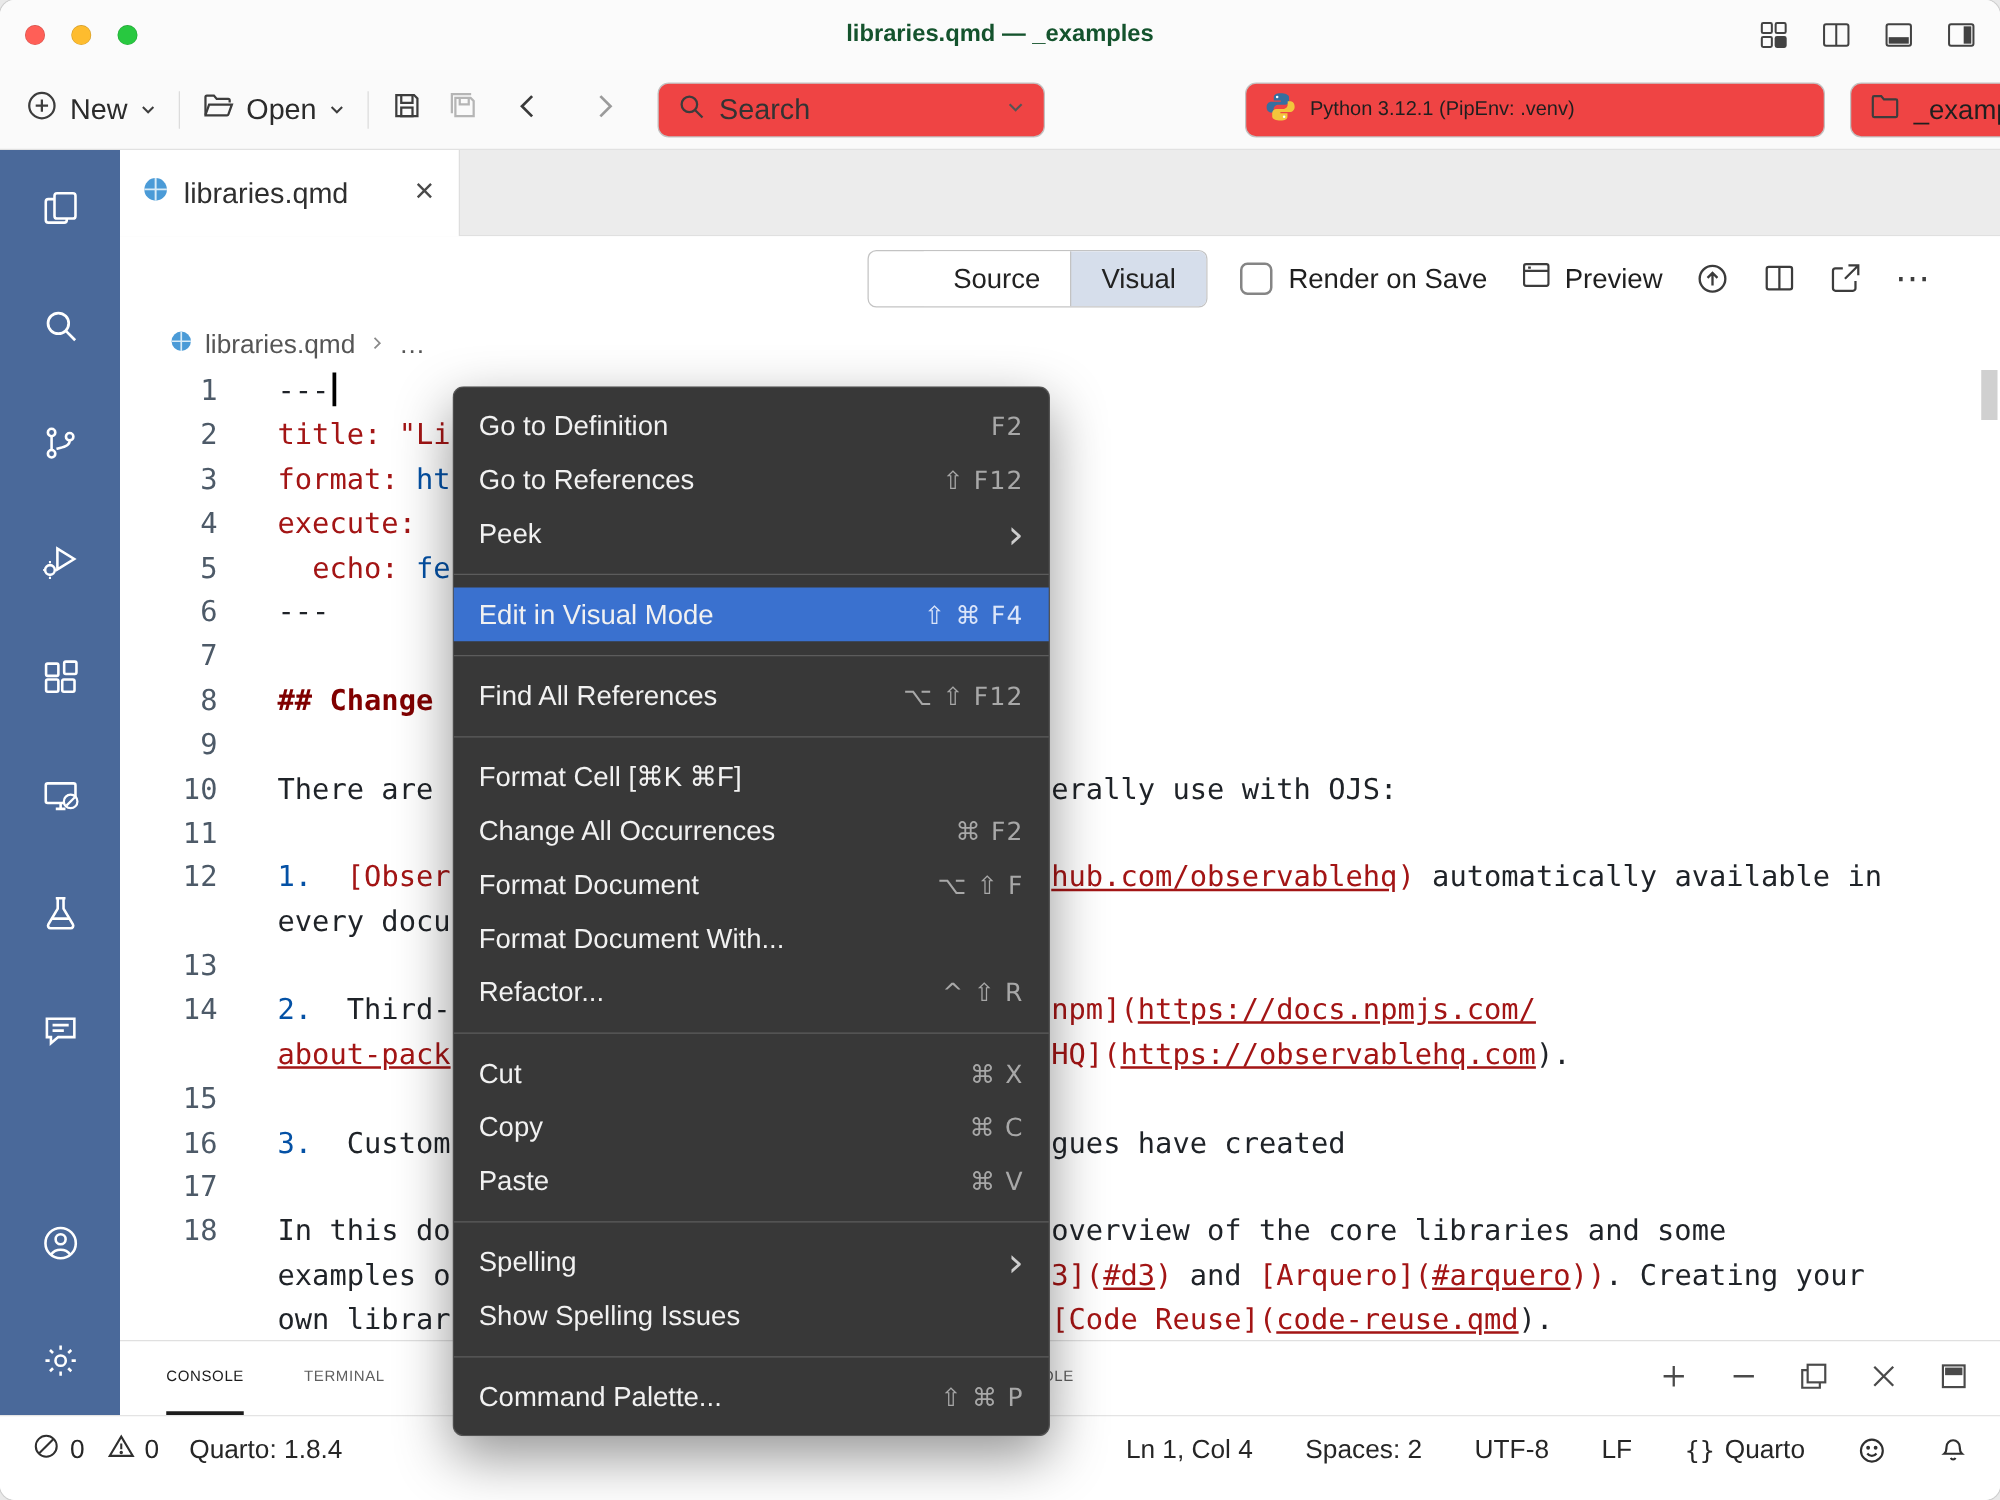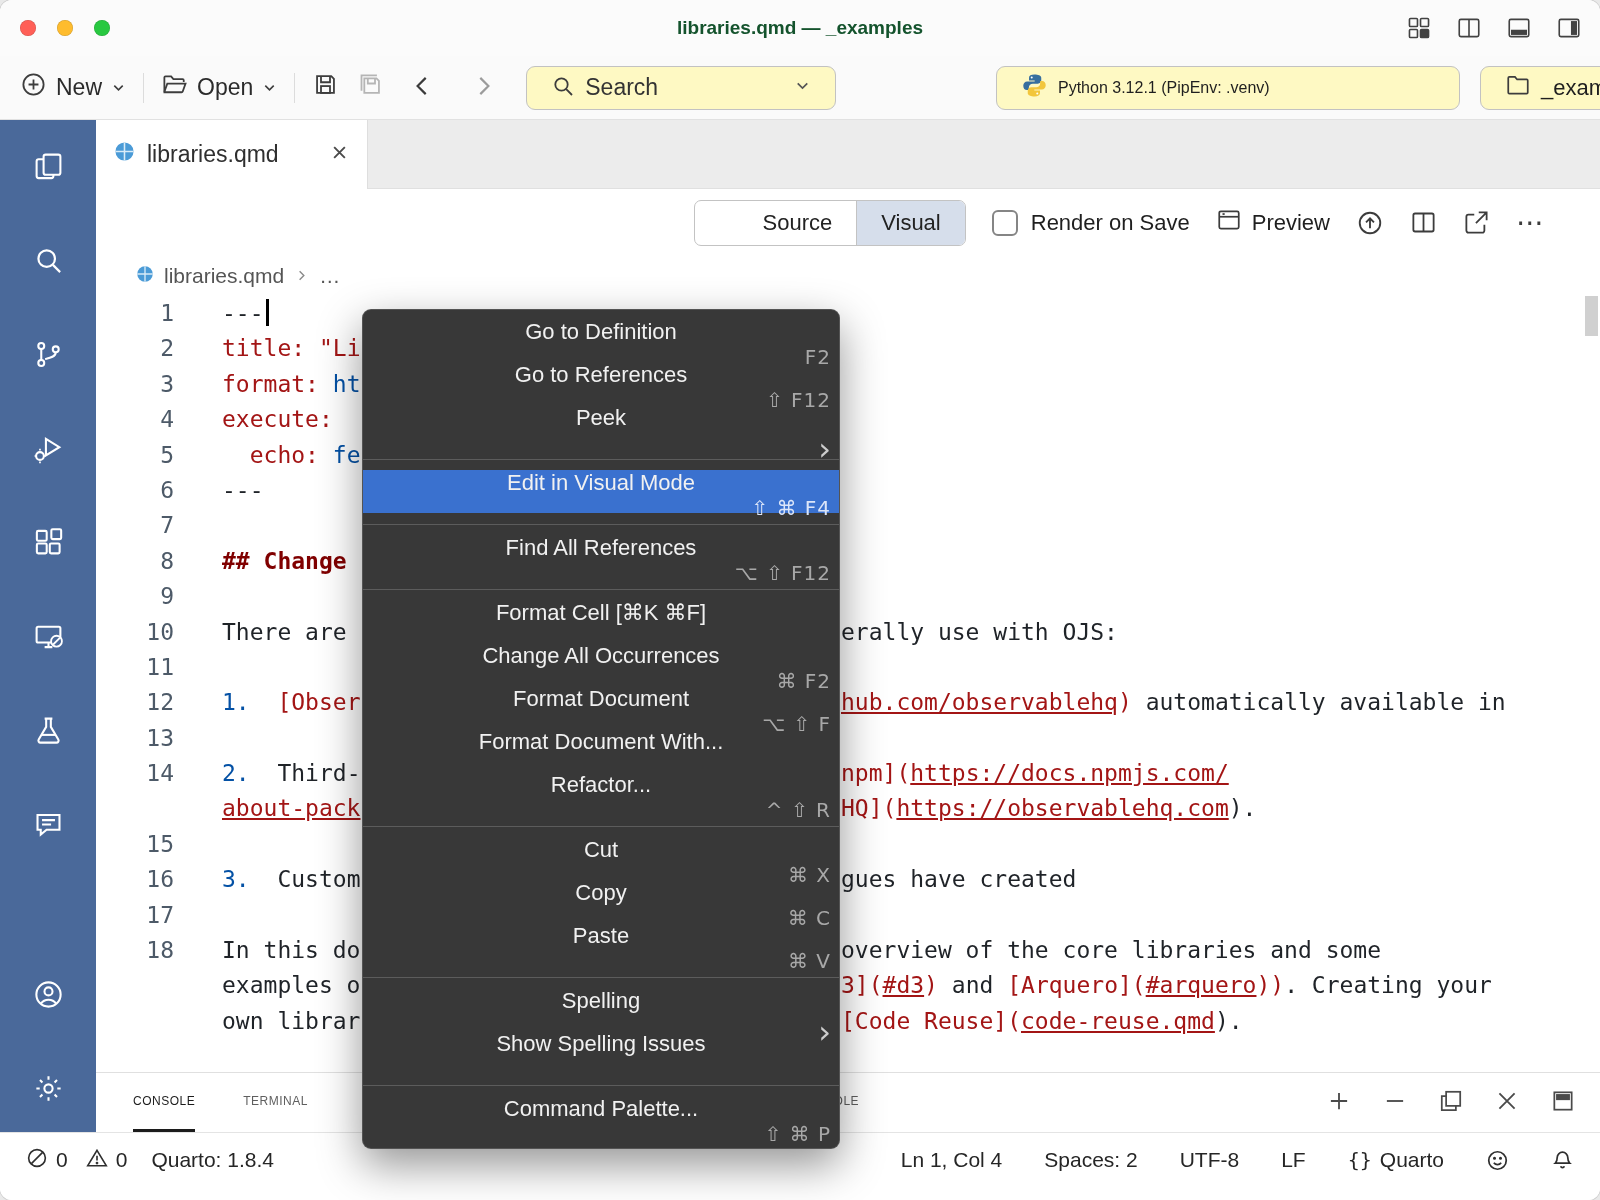--- a/index.html
+++ b/index.html
@@ -14,22 +14,22 @@
     font-size:19px;font-weight:700;color:#14532d;}
   .tb-icons{position:absolute;right:18px;top:0;height:56px;display:flex;align-items:center;gap:24px;}
   .tb-icons .icbtn{display:flex;align-items:center;}
 
   
   .toolbar{position:absolute;top:56px;left:0;right:0;height:64px;background:#fafafa;
     border-bottom:1px solid #e1e1e1;display:flex;align-items:center;padding-left:20px;overflow:hidden;box-sizing:border-box;}
   .tbtn{display:flex;align-items:center;gap:9px;font-size:23px;color:#2b2b2b;}
   .sepv{width:1px;height:30px;background:#dcdcdc;margin:0 17px;}
   .navgrp{display:flex;align-items:center;gap:34px;margin-left:26px;}
-  .selectbox{height:44px;border:1.5px solid #c2c2c2;border-radius:9px;background:#fef9c3;display:flex;
-    align-items:center;gap:10px;padding:0 24px;box-sizing:border-box;}
+  .selectbox{height:44px;border:1.5px solid #c2c2c2;border-radius:9px;background:#ef4444;display:flex;
+    align-items:center;gap:10px;padding:0 14px;box-sizing:border-box;}
   .searchbox{width:310px;margin-left:30px;}
   .searchbox .lbl{flex:1;font-size:23px;color:#333;}
   .interp{margin-left:auto;width:464px;font-size:16px;color:#1f1f1f;white-space:nowrap;}
   .wsbox{margin-left:20px;margin-right:-30px;width:150px;font-size:22px;color:#1f1f1f;flex:0 0 auto;}
 
   
   .activitybar{position:absolute;top:120px;left:0;width:96px;bottom:68px;background:#4a699a;
     display:flex;flex-direction:column;align-items:center;padding:22px 0 20px;box-sizing:border-box;gap:46px;}
   .ab-icon{width:48px;height:48px;display:flex;align-items:center;justify-content:center;flex:0 0 auto;}
   .ab-spacer{flex:1;}
@@ -88,21 +88,21 @@
   .sb-group{display:flex;align-items:center;height:34px;font-size:21px;color:#262626;}
   .sb-left{gap:24px;}
   .sb-right{gap:42px;}
   .sb-item{display:flex;align-items:center;gap:8px;white-space:nowrap;}
   .braces{font-family:"DejaVu Sans Mono",monospace;font-size:20px;}
 
   
   .context-menu{position:absolute;left:362px;top:309px;width:478px;background:#383838;border-radius:9px;
     padding:9px 0;box-sizing:border-box;z-index:50;border:1px solid rgba(255,255,255,.14);
     box-shadow:0 16px 44px rgba(0,0,0,.42);}
-  .menu-item{height:43px;display:flex;align-items:center;padding:0 8px;font-size:22px;color:#f1f1f1;flex-direction:column;}
+  .menu-item{height:43px;display:flex;align-items:center;padding:0 20px;font-size:22px;color:#f1f1f1;}
   .menu-item.highlight{background:#3a71cf;}
   .menu-shortcut{margin-left:auto;color:#a8a8a8;font-size:20px;font-family:"DejaVu Sans",sans-serif;letter-spacing:1px;}
   .menu-item.highlight .menu-shortcut{color:#dbe5f9;}
   .menu-arrow{margin-left:auto;color:#cdcdcd;font-size:32px;line-height:36px;font-family:"DejaVu Sans",sans-serif;}
   .menu-sep{height:1px;background:#5c5c5c;margin:10.5px 0;}
 </style>
 </head>
 <body>
 
 <div class="window">
@@ -405,20 +405,21 @@
         <div class="code-row"><span class="ln">3</span><span class="code-left"><span class="c-key">format:</span><span class="c-plain"> </span><span class="c-val">ht</span></span></div>
         <div class="code-row"><span class="ln">4</span><span class="code-left"><span class="c-key">execute:</span></span></div>
         <div class="code-row"><span class="ln">5</span><span class="code-left"><span class="c-plain">  </span><span class="c-key">echo:</span><span class="c-plain"> </span><span class="c-val">fe</span></span></div>
         <div class="code-row"><span class="ln">6</span><span class="code-left"><span class="c-plain">---</span></span></div>
         <div class="code-row"><span class="ln">7</span><span class="code-left"></span></div>
         <div class="code-row"><span class="ln">8</span><span class="code-left"><span class="c-head">## Change</span></span></div>
         <div class="code-row"><span class="ln">9</span><span class="code-left"></span></div>
         <div class="code-row"><span class="ln">10</span><span class="code-left"><span class="c-plain">There are </span></span><span class="code-right"><span class="c-plain">erally use with OJS:</span></span></div>
         <div class="code-row"><span class="ln">11</span><span class="code-left"></span></div>
         <div class="code-row"><span class="ln">12</span><span class="code-left"><span class="c-num">1.</span><span class="c-plain">  </span><span class="c-link">[Obser</span></span><span class="code-right"><span class="c-url">hub.com/observablehq</span><span class="c-link">)</span><span class="c-plain"> automatically available in</span></span></div>
+        <div class="code-row"><span class="ln"></span><span class="code-left"><span class="c-plain">every docu</span></span></div>
         <div class="code-row"><span class="ln">13</span><span class="code-left"></span></div>
         <div class="code-row"><span class="ln">14</span><span class="code-left"><span class="c-num">2.</span><span class="c-plain">  Third-</span></span><span class="code-right"><span class="c-link">npm](</span><span class="c-url">https://docs.npmjs.com/</span></span></div>
         <div class="code-row"><span class="ln"></span><span class="code-left"><span class="c-url">about-pack</span></span><span class="code-right"><span class="c-link">HQ](</span><span class="c-url">https://observablehq.com</span><span class="c-plain">).</span></span></div>
         <div class="code-row"><span class="ln">15</span><span class="code-left"></span></div>
         <div class="code-row"><span class="ln">16</span><span class="code-left"><span class="c-num">3.</span><span class="c-plain">  Custom</span></span><span class="code-right"><span class="c-plain">gues have created</span></span></div>
         <div class="code-row"><span class="ln">17</span><span class="code-left"></span></div>
         <div class="code-row"><span class="ln">18</span><span class="code-left"><span class="c-plain">In this do</span></span><span class="code-right"><span class="c-plain">overview of the core libraries and some</span></span></div>
         <div class="code-row"><span class="ln"></span><span class="code-left"><span class="c-plain">examples o</span></span><span class="code-right"><span class="c-link">3](</span><span class="c-url">#d3</span><span class="c-link">)</span><span class="c-plain"> and </span><span class="c-link">[Arquero](</span><span class="c-url">#arquero</span><span class="c-link">))</span><span class="c-plain">. Creating your</span></span></div>
         <div class="code-row"><span class="ln"></span><span class="code-left"><span class="c-plain">own librar</span></span><span class="code-right"><span class="c-link">[Code Reuse](</span><span class="c-url">code-reuse.qmd</span><span class="c-plain">).</span></span></div>
       </div>

